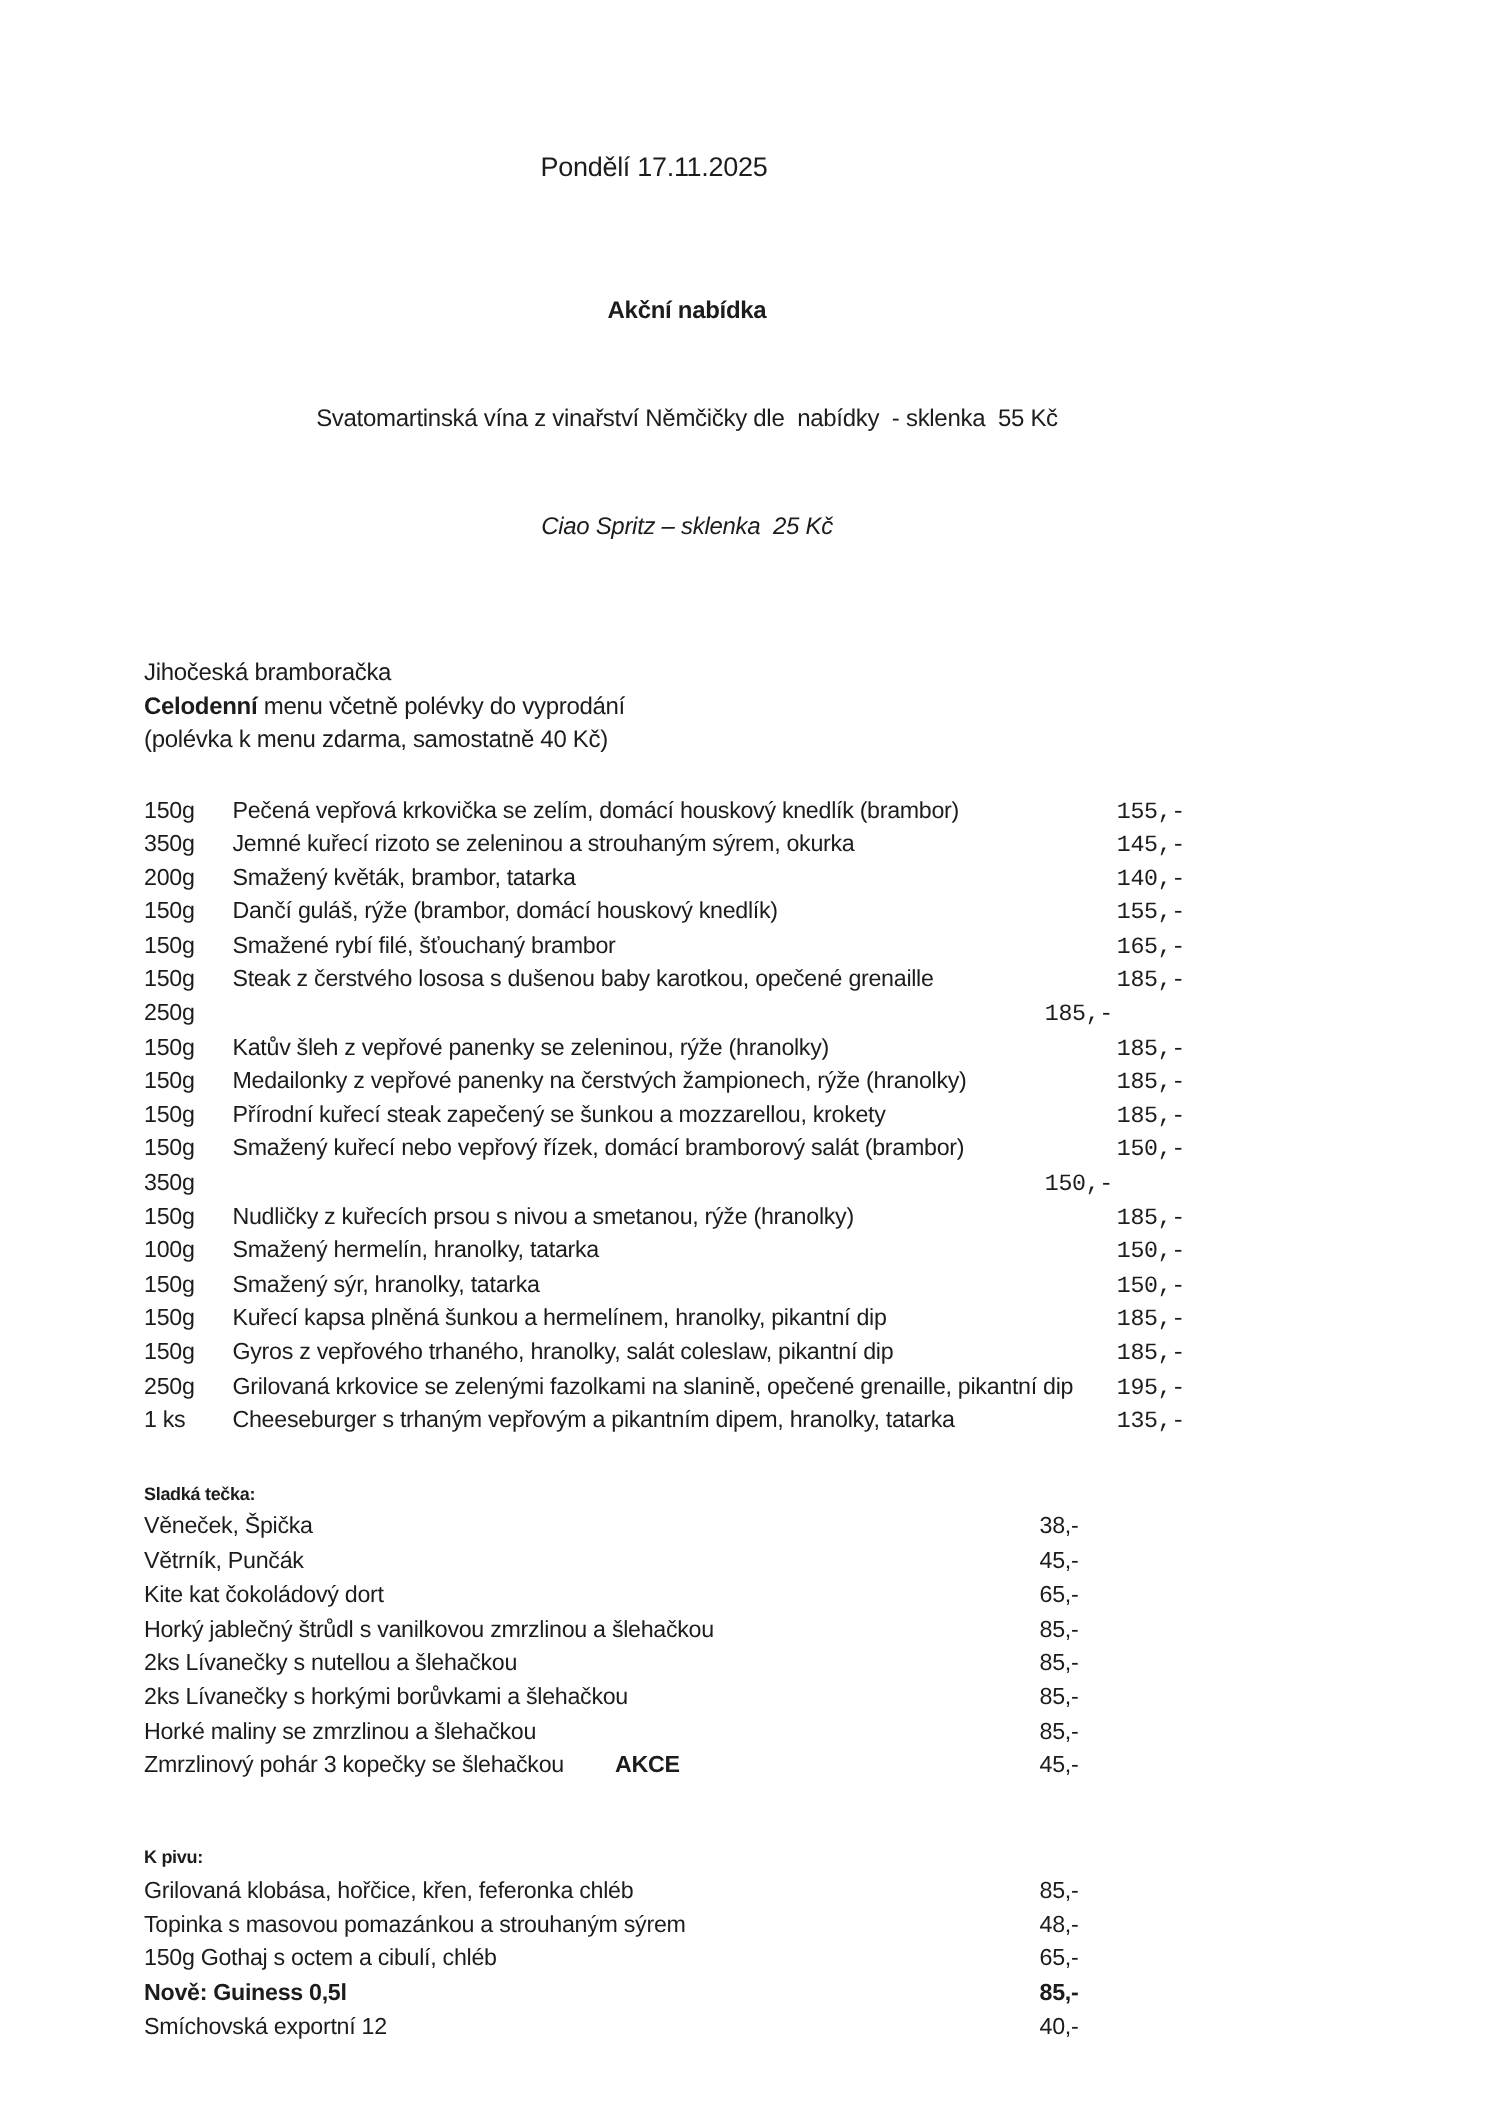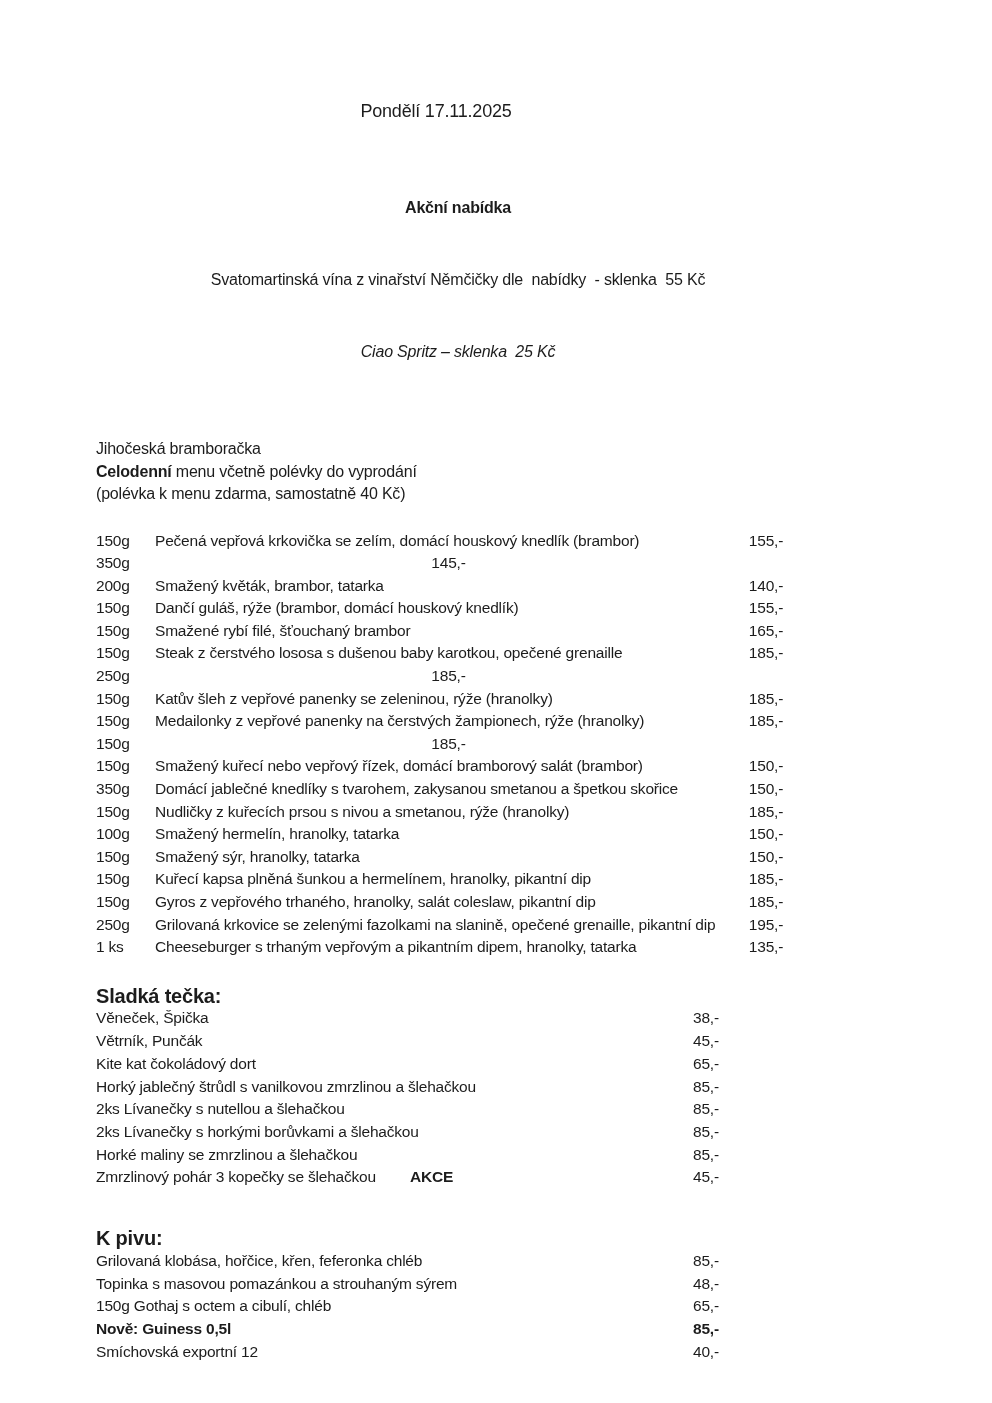--- a/index.html
+++ b/index.html
@@ -10,26 +10,26 @@
     letter-spacing:-0.2px;
   }
   .title{padding-top:100px;margin:0;text-align:center;font-size:18px;line-height:22px;font-weight:400;}
   .promo{margin-top:26px;text-align:center;font-size:16px;line-height:24px;white-space:pre-wrap;padding-left:44px;}
   .promo-heading{font-weight:700;}
   .italic{font-style:italic;}
   .bold{font-weight:700;}
   .intro{margin:26px 82px 0 96px;font-size:16px;line-height:22.5px;}
   .menu{margin:24px 82px 0 96px;font-size:15.5px;}
   .mrow{display:grid;grid-template-columns:59px 1fr 48px;line-height:22.6px;}
-  .mrow .p{text-align:center;}
+  .mrow .p{text-align:right;font-family:Liberation Mono, monospace;}
   .sec{margin:0 0 0 96px;width:645px;font-size:15.5px;}
   .sec-desserts{margin-top:26px;}
   .sec-kpivu{margin-top:38px;}
   .sec-news{}
-  .sec-heading{font-weight:700;font-size:20px;line-height:22.7px;}
+  .sec-heading{font-weight:700;font-size:12px;line-height:22.7px;}
   .srow{display:grid;grid-template-columns:1fr 48px;line-height:22.7px;}
   .badge{font-weight:700;margin-left:34px;}
 </style>
 </head>
 <body>
 
 <div class="page">
 
   <div class="title">Pondělí 17.11.2025</div>
 
@@ -46,20 +46,21 @@
   </div>
 
   <div class="menu" id="main-menu">
       <div class="mrow">
         <span class="w">150g</span>
         <span class="n">Pečená vepřová krkovička se zelím, domácí houskový knedlík (brambor)</span>
         <span class="p">155,-</span>
       </div>
       <div class="mrow">
         <span class="w">350g</span>
+        <span class="n">Jemné kuřecí rizoto se zeleninou a strouhaným sýrem, okurka</span>
         <span class="p">145,-</span>
       </div>
       <div class="mrow">
         <span class="w">200g</span>
         <span class="n">Smažený květák, brambor, tatarka</span>
         <span class="p">140,-</span>
       </div>
       <div class="mrow">
         <span class="w">150g</span>
         <span class="n">Dančí guláš, rýže (brambor, domácí houskový knedlík)</span>
@@ -84,30 +85,30 @@
         <span class="n">Katův šleh z vepřové panenky se zeleninou, rýže (hranolky)</span>
         <span class="p">185,-</span>
       </div>
       <div class="mrow">
         <span class="w">150g</span>
         <span class="n">Medailonky z vepřové panenky na čerstvých žampionech, rýže (hranolky)</span>
         <span class="p">185,-</span>
       </div>
       <div class="mrow">
         <span class="w">150g</span>
+        <span class="n">Přírodní kuřecí steak zapečený se šunkou a mozzarellou, krokety</span>
         <span class="p">185,-</span>
       </div>
       <div class="mrow">
         <span class="w">150g</span>
         <span class="n">Smažený kuřecí nebo vepřový řízek, domácí bramborový salát (brambor)</span>
         <span class="p">150,-</span>
       </div>
       <div class="mrow">
         <span class="w">350g</span>
-        <span class="n">Domácí jablečné knedlíky s tvarohem, zakysanou smetanou a špetkou skořice</span>
         <span class="p">150,-</span>
       </div>
       <div class="mrow">
         <span class="w">150g</span>
         <span class="n">Nudličky z kuřecích prsou s nivou a smetanou, rýže (hranolky)</span>
         <span class="p">185,-</span>
       </div>
       <div class="mrow">
         <span class="w">100g</span>
         <span class="n">Smažený hermelín, hranolky, tatarka</span>

